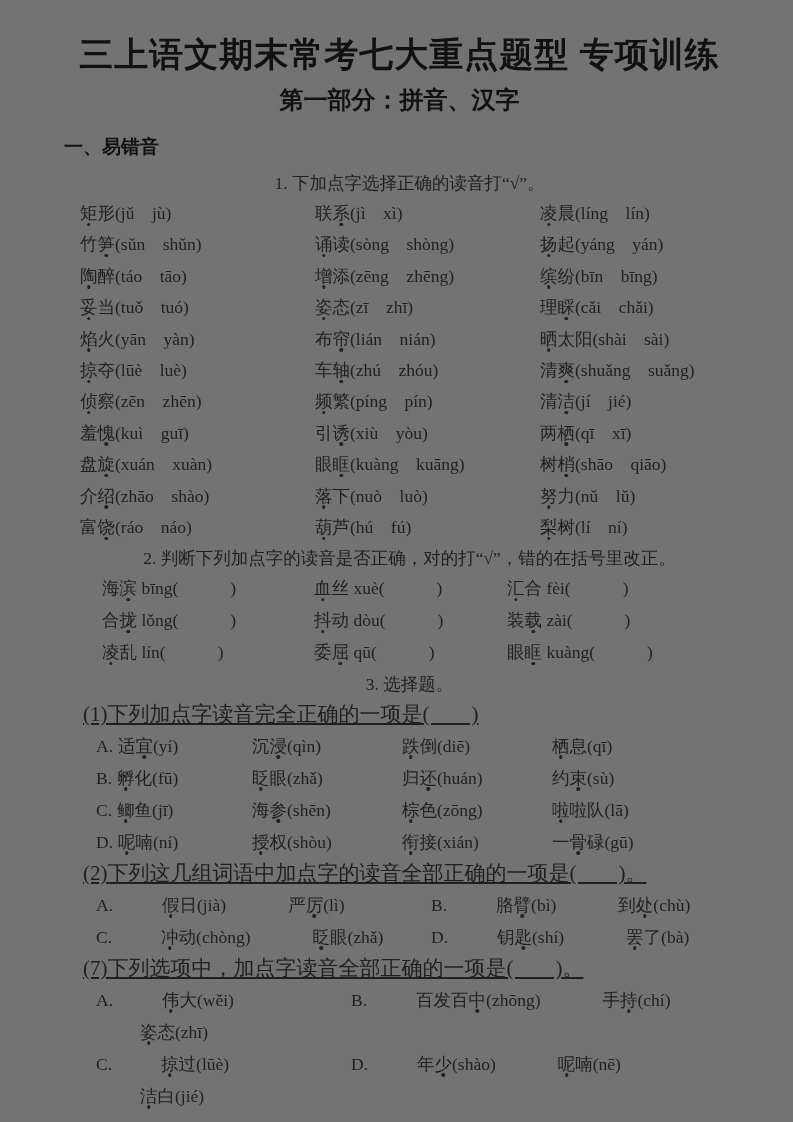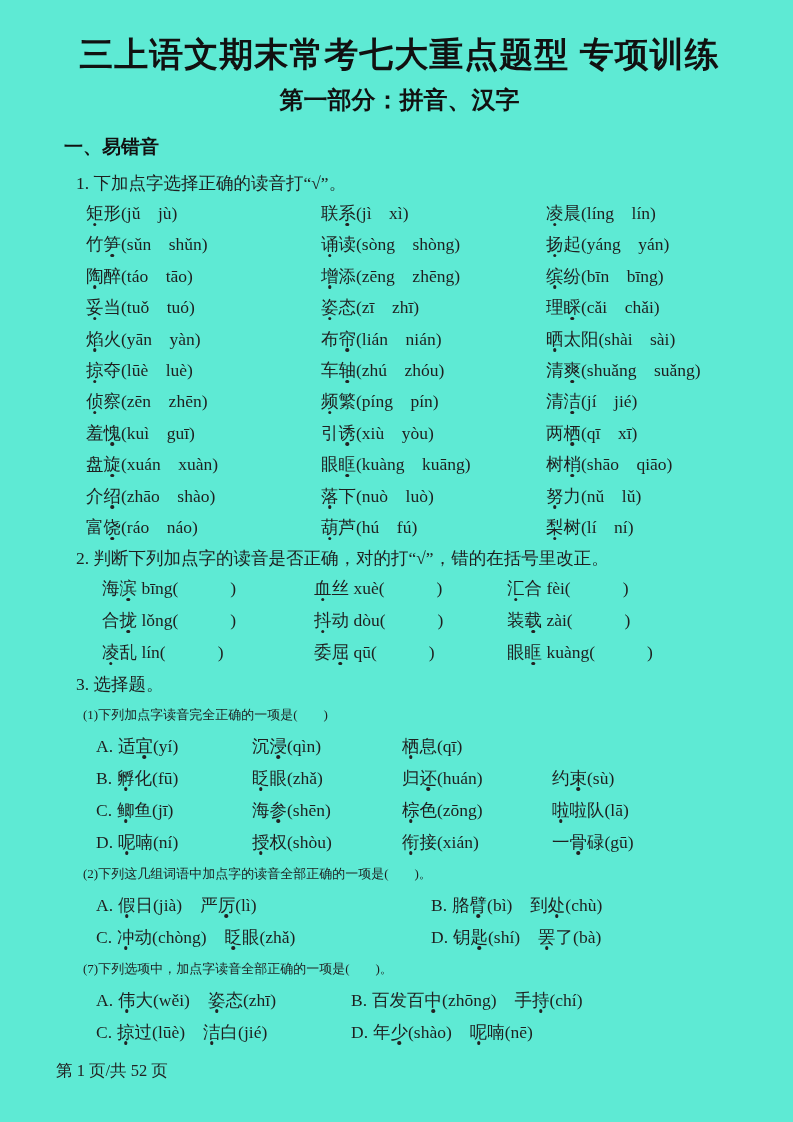--- a/index.html
+++ b/index.html
@@ -1,19 +1,19 @@
 <!DOCTYPE html>
 <html><head>
 <meta charset="utf-8">
 <style>
   html,body{margin:0;padding:0;background:#ffffff;}
   .page{
     position:relative;
     width:793px;height:1122px;
-    background:#5eead4;
+    background:#737373;
     color:#1f1f1f;
     font-family:"Liberation Serif","DejaVu Serif",serif;
     font-size:17.5px;
     box-sizing:border-box;
     padding:26px 50px 0 56px;
     overflow:hidden;
   }
   .title{
     font-family:"Liberation Sans","DejaVu Sans",sans-serif;
     font-weight:700;
@@ -35,45 +35,47 @@
     font-family:"Liberation Sans","DejaVu Sans",sans-serif;
     font-weight:700;
     font-size:19px;
     color:#111;
     margin:0 0 8px 8px;
   }
   .prompt{
     margin-left:20px;
     line-height:30px;
     font-size:17.5px;
+    text-align:center;
   }
   .subprompt{
     margin-left:27px;
     line-height:31px;
-    font-size:13px;
+    font-size:21px;
+    text-decoration:underline;
   }
   .grid3q1{
     display:grid;
     grid-template-columns:235px 225px 1fr;
-    margin-left:30px;
+    margin-left:24px;
     line-height:31.4px;
   }
   .grid3q2{
     display:grid;
     grid-template-columns:212px 193px 1fr;
     margin-left:46px;
     line-height:31.8px;
   }
   .opt-rows{margin-left:40px;}
   .opt-row{line-height:32px;}
   .grid4{display:grid;grid-template-columns:156px 150px 150px 1fr;}
   .grid2a{display:grid;grid-template-columns:335px 1fr;}
   .grid2b{display:grid;grid-template-columns:255px 1fr;}
   .word{white-space:pre;}
-  .word.gap{margin-right:18px;}
+  .word.gap{margin-right:18px;margin-left:44px;}
   .opt-label{margin-right:5px;}
   .dotted{position:relative;}
   .dotted::after{
     content:"";
     position:absolute;
     left:50%;bottom:-3px;
     width:3.5px;height:3.5px;
     border-radius:50%;
     background:#222;
     transform:translateX(-50%);
@@ -145,20 +147,21 @@
       <span class="word"><span>眼</span><span class="dotted">眶</span> kuàng(<span class="blank"></span>)</span>
     </div>
 
   <div class="prompt">3. 选择题。</div>
 
   <div class="subprompt">(1)下列加点字读音完全正确的一项是(　　)</div>
   <div class="opt-rows" id="q3s1">
       <div class="opt-row grid4">
         <span><span class="opt-label">A.</span><span class="word"><span>适</span><span class="dotted">宜</span>(yí)</span></span>
         <span><span class="word"><span>沉</span><span class="dotted">浸</span>(qìn)</span></span>
+        <span><span class="word"><span class="dotted">跌</span><span>倒</span>(diē)</span></span>
         <span><span class="word"><span class="dotted">栖</span><span>息</span>(qī)</span></span>
       </div>
       <div class="opt-row grid4">
         <span><span class="opt-label">B.</span><span class="word"><span class="dotted">孵</span><span>化</span>(fū)</span></span>
         <span><span class="word"><span class="dotted">眨</span><span>眼</span>(zhǎ)</span></span>
         <span><span class="word"><span>归</span><span class="dotted">还</span>(huán)</span></span>
         <span><span class="word"><span>约</span><span class="dotted">束</span>(sù)</span></span>
       </div>
       <div class="opt-row grid4">
         <span><span class="opt-label">C.</span><span class="word"><span class="dotted">鲫</span><span>鱼</span>(jī)</span></span>

